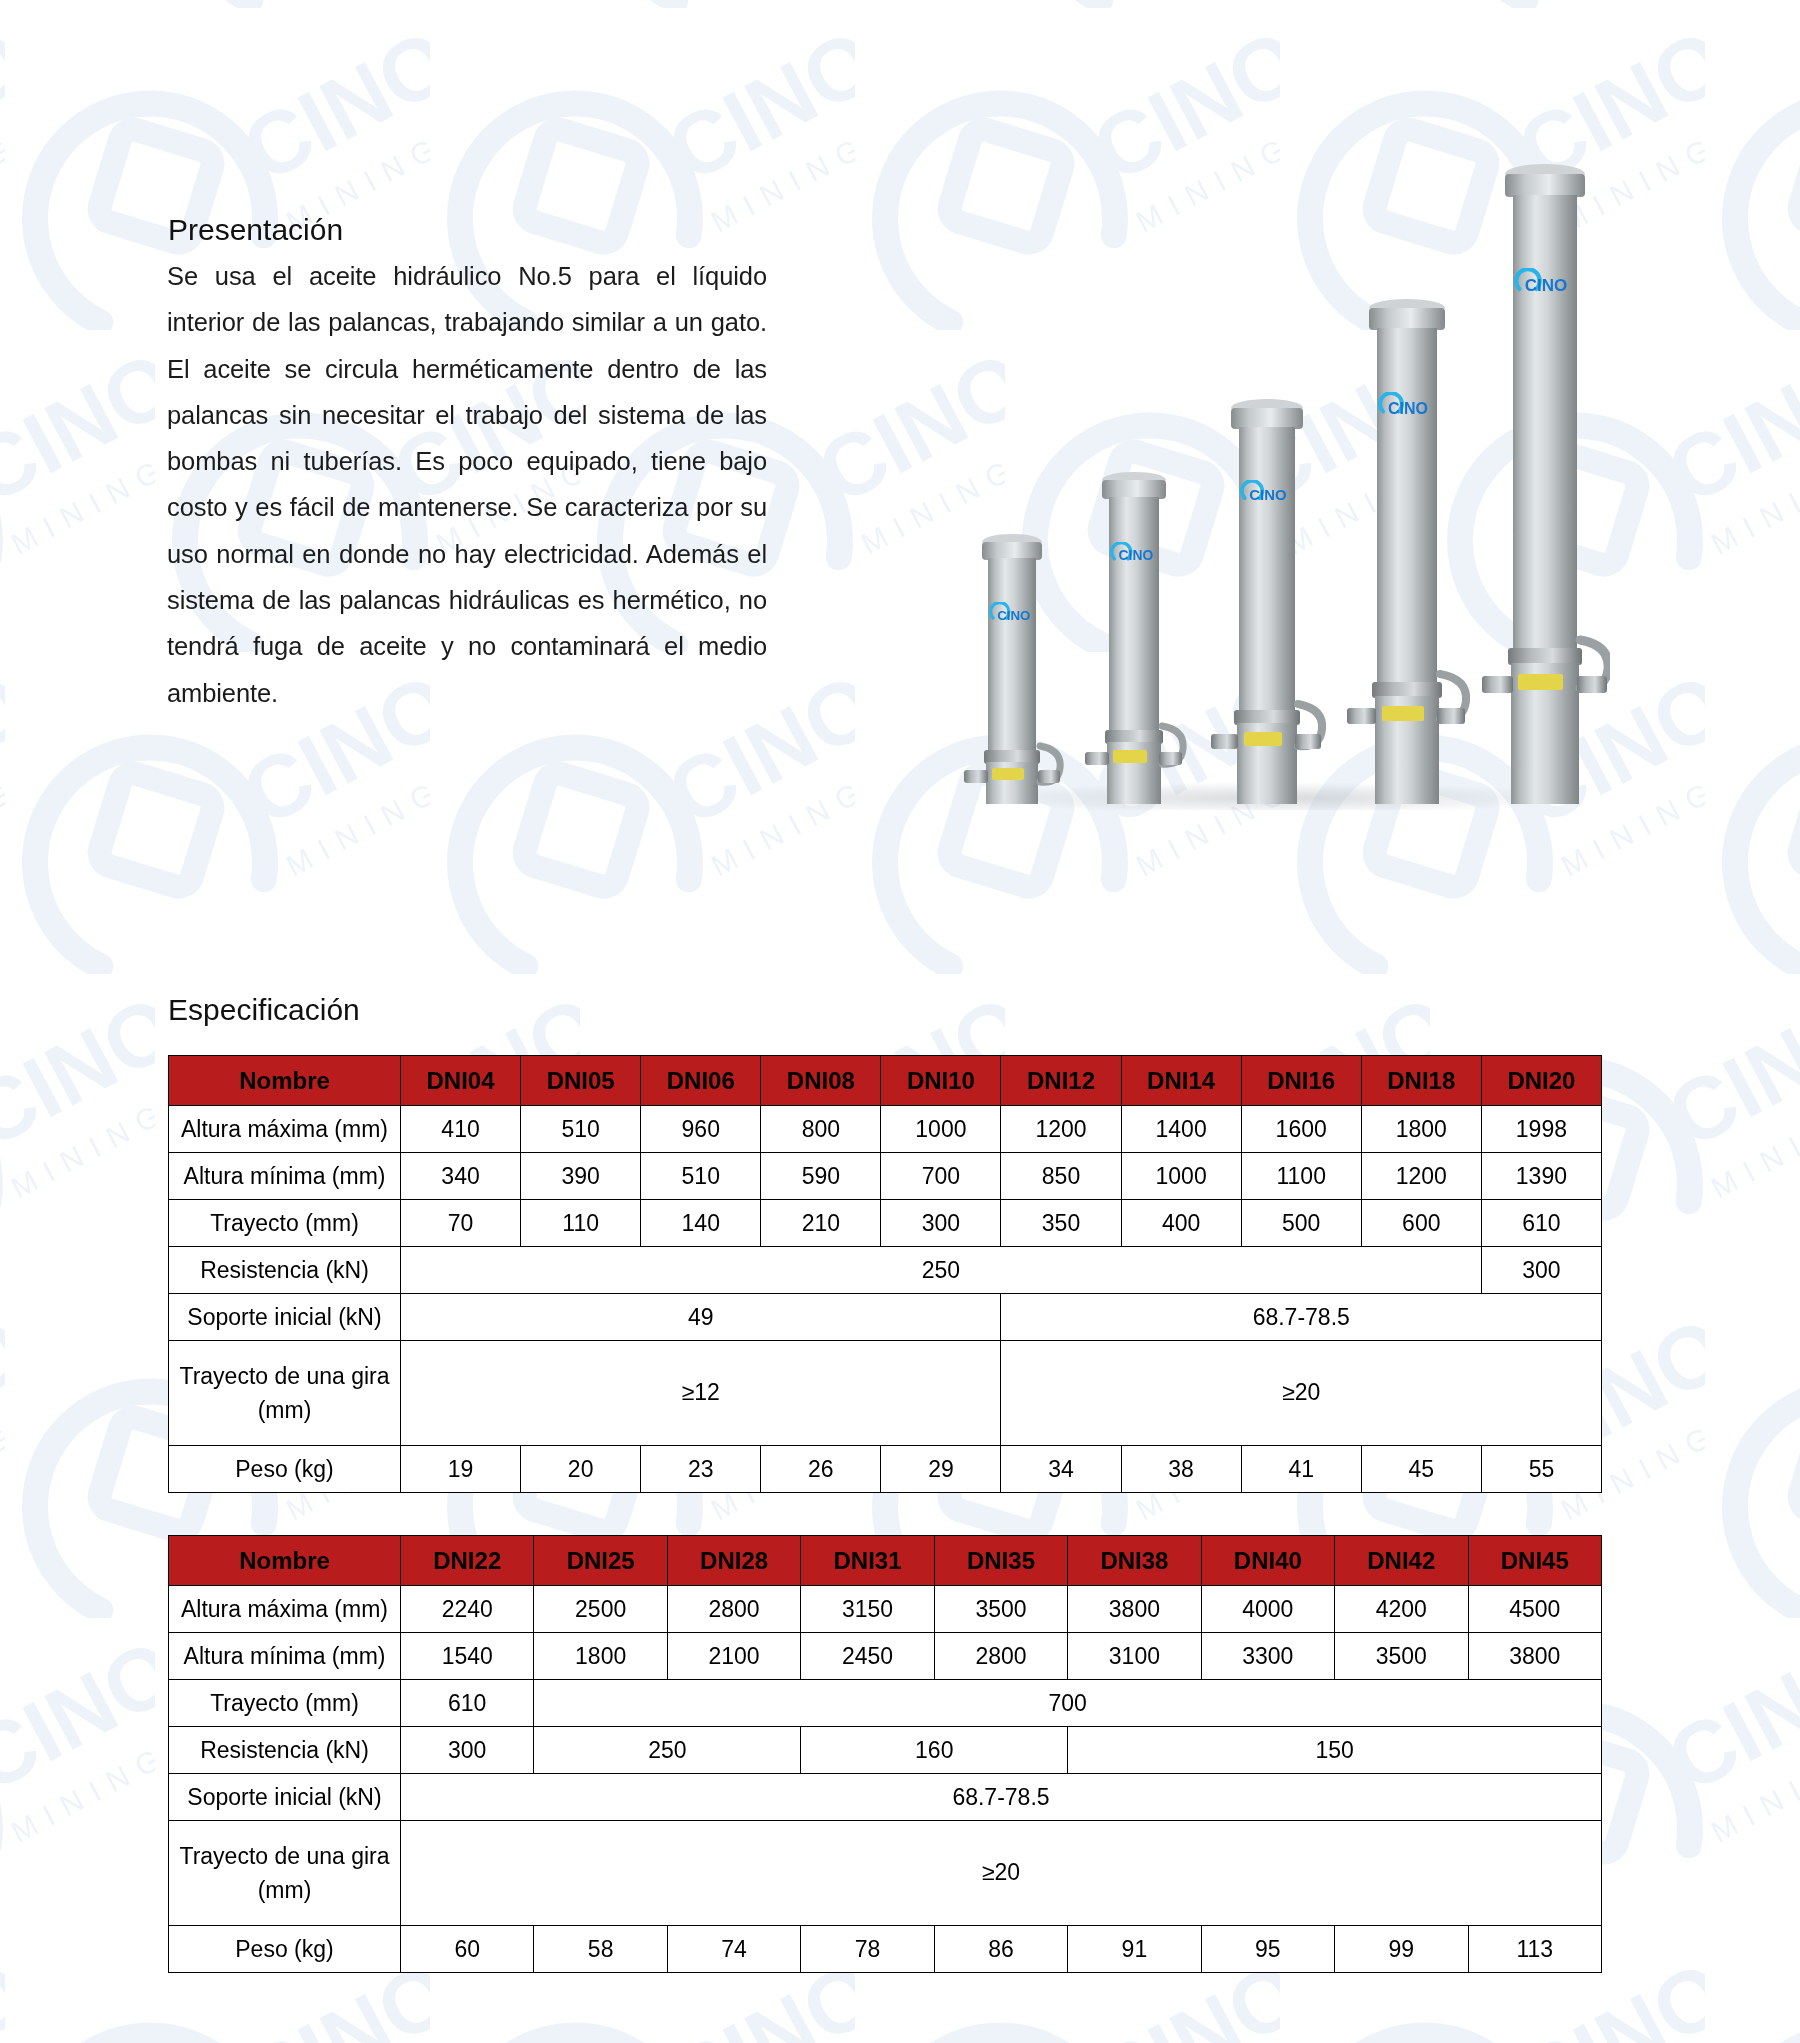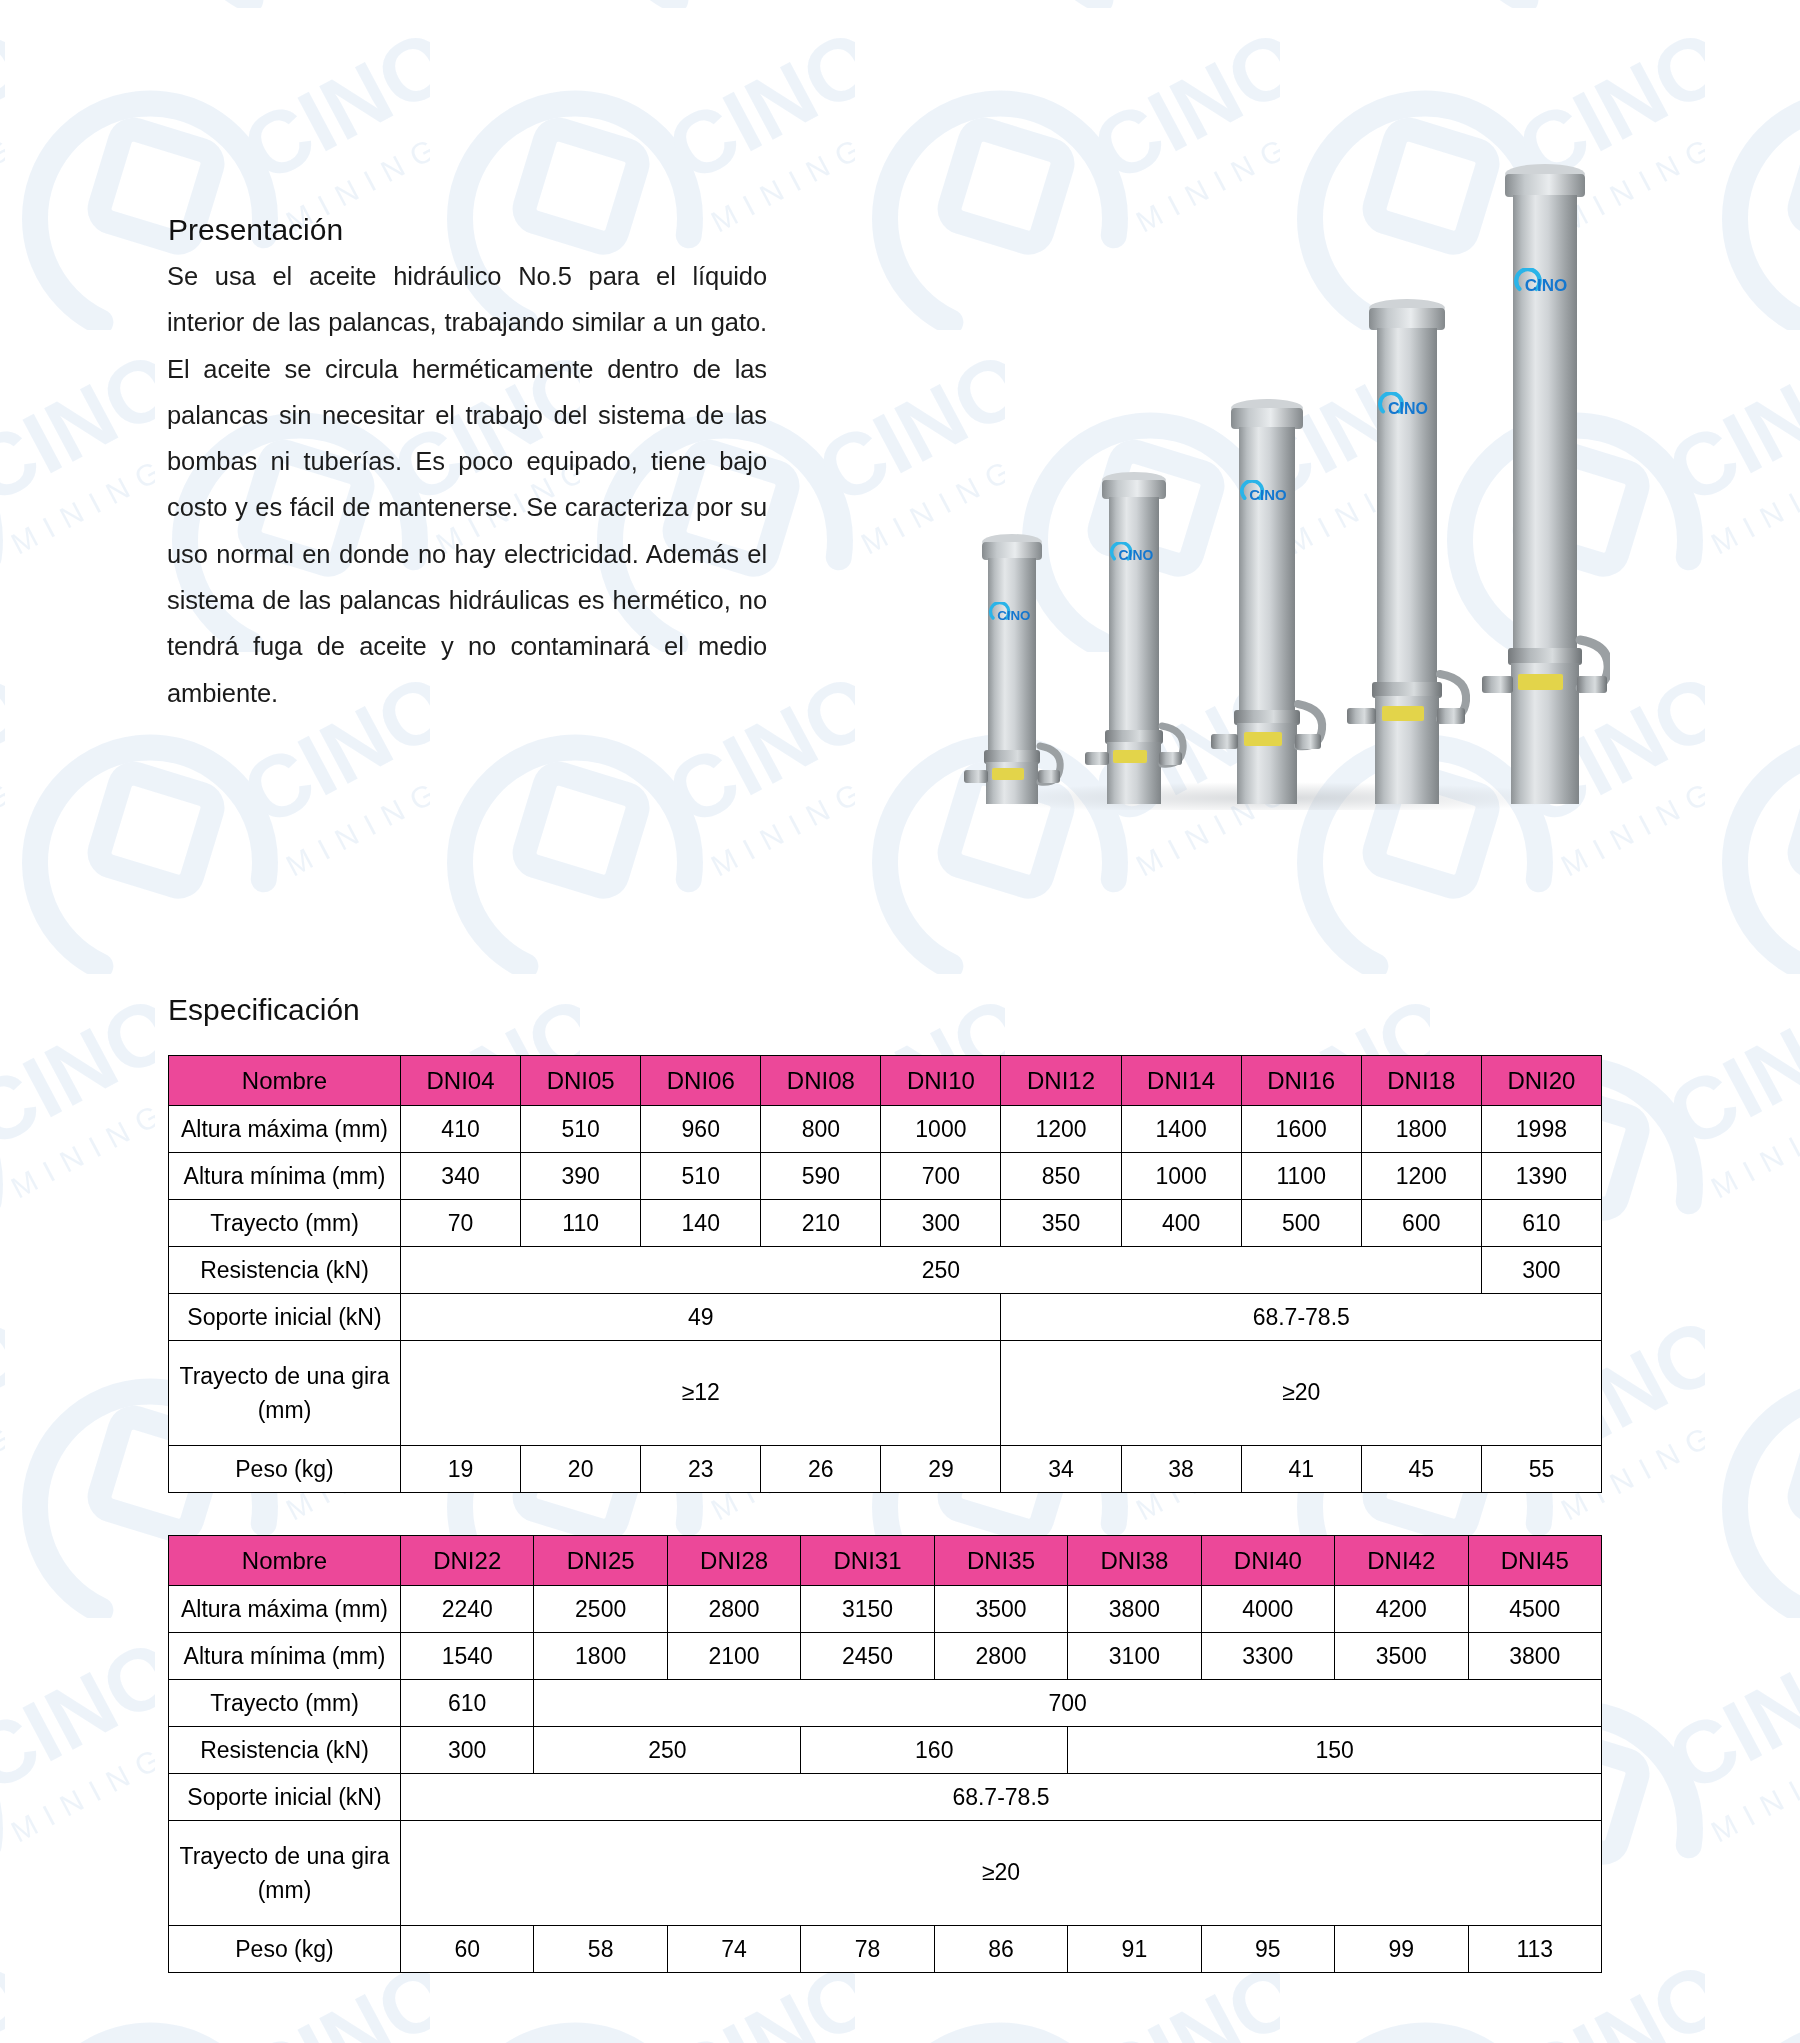--- a/index.html
+++ b/index.html
@@ -114,22 +114,22 @@
     border: 1.6px solid #000000;
     text-align: center;
     vertical-align: middle;
     padding: 0;
     font-weight: normal;
     height: 47px;
     box-sizing: border-box;
     background-clip: padding-box;
   }
   .spec-table th {
-    background: #ec4899;
-    font-weight: normal;
+    background: #b91c1c;
+    font-weight: bold;
     font-size: 24px;
     height: 50px;
   }
   .spec-table td.row-label,
   .spec-table th.row-label {
     width: 232px;
   }
   .spec-table td.cell-white { background: #ffffff; }
   .spec-table tr.tall-row td { height: 105px; line-height: 1.45; }
   .label-two-line { display: block; line-height: 1.5; }

